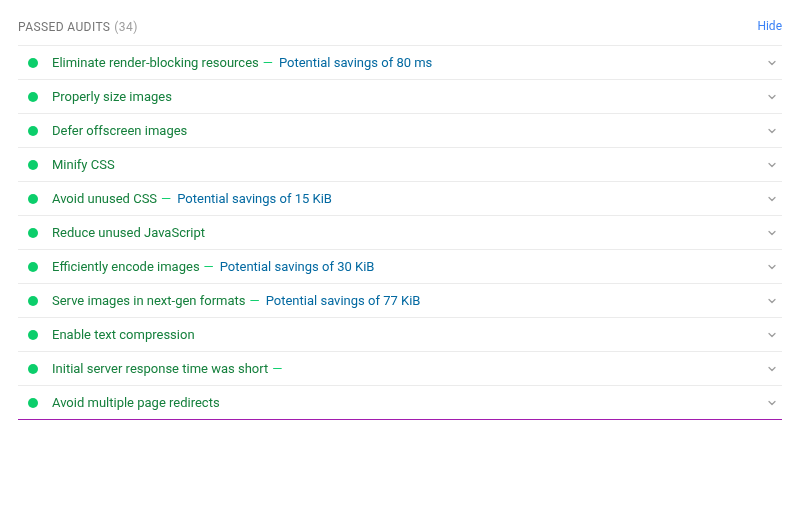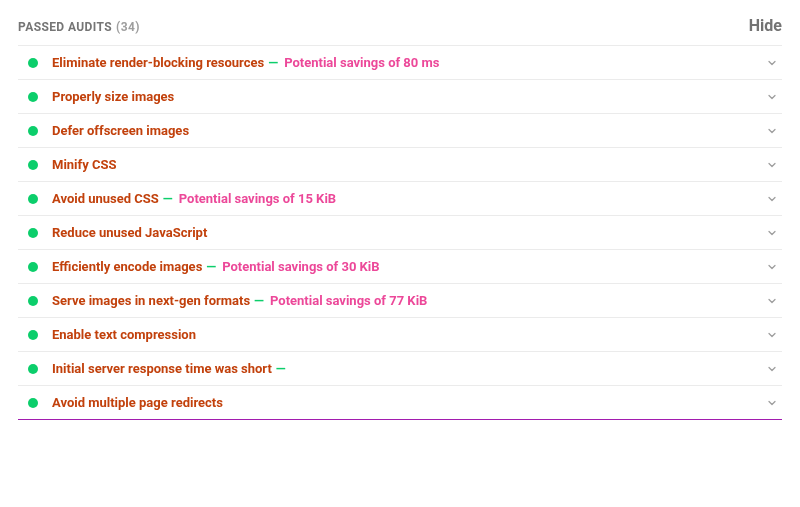--- a/index.html
+++ b/index.html
@@ -4,58 +4,58 @@
 <style>
   * { box-sizing: border-box; }
   body {
     margin: 0;
     padding: 0;
     font-family: -apple-system, BlinkMacSystemFont, "Segoe UI", Roboto, Helvetica, Arial, sans-serif;
     background: #fff;
     color: #212121;
     width: 800px;
   }
-  .container { padding: 16px 18px 6px 18px; font-weight: bold; }
+  .container { padding: 16px 18px 6px 18px; }
   .header {
     display: flex;
     justify-content: space-between;
     align-items: center;
     margin-bottom: 10px;
   }
   .header-title {
     font-size: 12px;
     color: #757575;
     letter-spacing: 0.4px;
   }
   .header-count { color: #9e9e9e; }
   .hide-btn {
-    font-size: 16px;
-    color: #737373;
+    font-size: 12px;
+    color: #3b82f6;
     cursor: pointer;
   }
   .audit {
     display: flex;
     align-items: center;
     padding: 9px 4px 9px 10px;
     border-top: 1px solid #ebebeb;
     font-size: 13px;
     cursor: pointer;
   }
   .audit:last-child { border-bottom: 1px solid #a21caf; }
   .dot {
     width: 10px;
     height: 10px;
     border-radius: 50%;
     background: #0cce6b;
     flex: 0 0 auto;
     margin-right: 14px;
   }
-  .label { color: #c2410c; }
+  .label { color: #15803d; }
   .dash { color: #0cce6b; margin: 0 6px 0 4px; }
-  .detail { color: #ec4899; }
+  .detail { color: #0369a1; }
   .spacer { flex: 1; }
   .chev {
     color: #9e9e9e;
     flex: 0 0 auto;
   }
   .chev svg { display: block; }
 </style>
 </head>
 <body>
 

